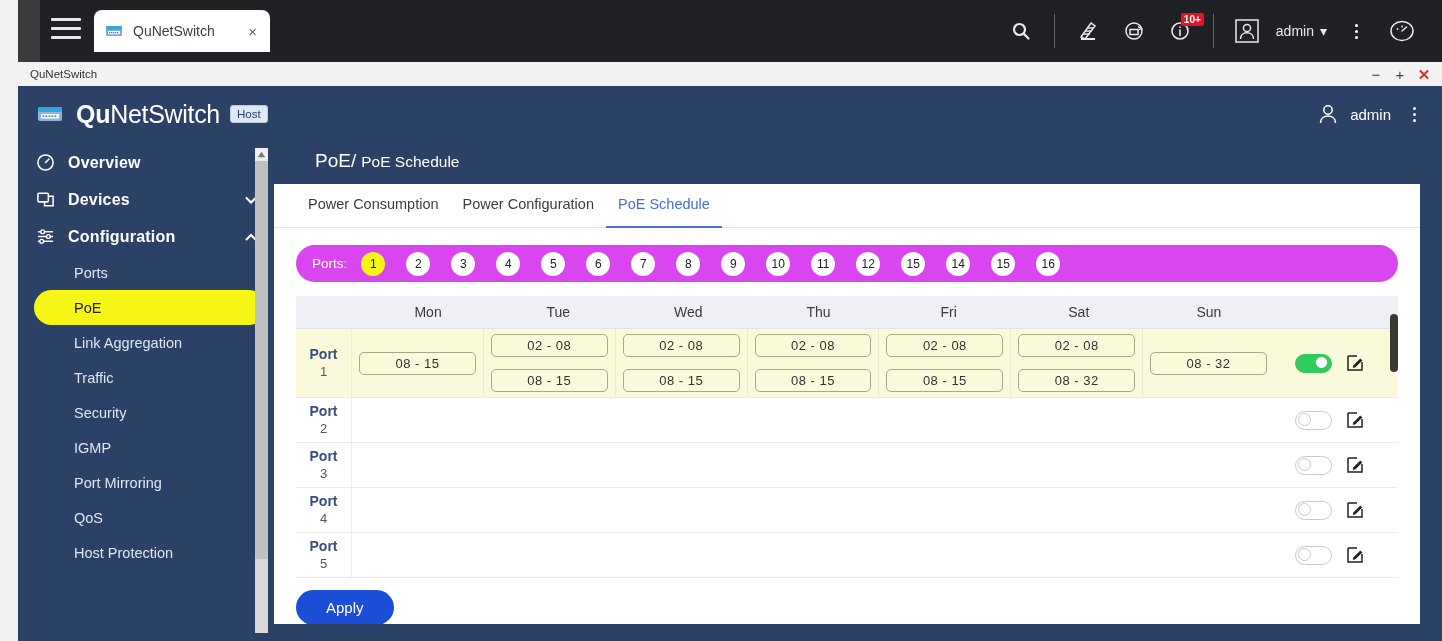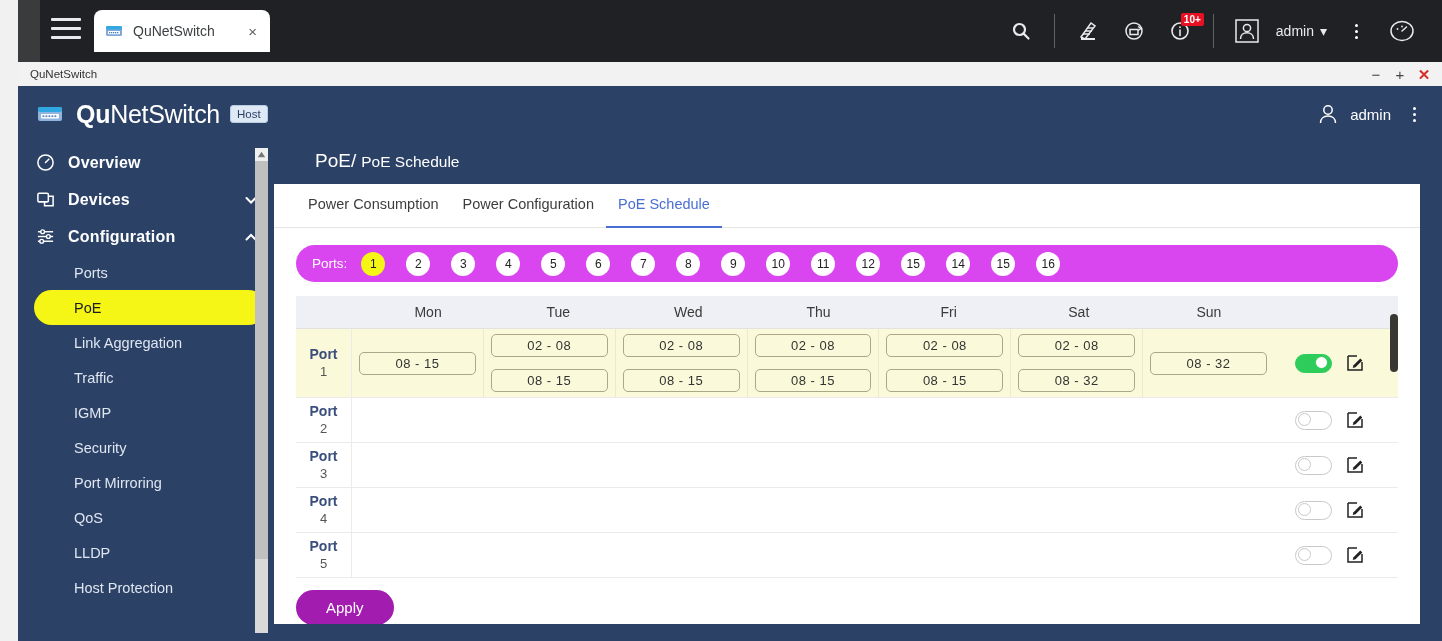--- a/index.html
+++ b/index.html
@@ -264,21 +264,21 @@
   .tbl-sb {
     position: absolute; right: 22px; top: 32px;
     width: 8px; height: 252px; background: transparent;
   }
   .tbl-sb-thumb {
     width: 8px; height: 58px; border-radius: 4px; background: #3a3832;
   }
 
   .apply-wrap { padding: 12px 22px 0 22px; }
   .apply-btn {
-    background: #a21caf; color: #fff; font-size: 15px;
+    background: #1d4ed8; color: #fff; font-size: 15px;
     border: none; border-radius: 20px; padding: 9px 30px;
     cursor: pointer; font-family: "Liberation Sans", sans-serif;
   }
 </style>
 </head>
 <body>
 
 <div id="root">
 
   <div class="desktop-left-rail"></div>
@@ -475,33 +475,30 @@
           <div class="nav-sub active">
             <span>PoE</span>
             </div>
           <div class="nav-sub">
             <span>Link Aggregation</span>
             </div>
           <div class="nav-sub">
             <span>Traffic</span>
             </div>
           <div class="nav-sub">
+            <span>Security</span>
+            </div>
+          <div class="nav-sub">
             <span>IGMP</span>
-            </div>
-          <div class="nav-sub">
-            <span>Security</span>
             </div>
           <div class="nav-sub">
             <span>Port Mirroring</span>
             </div>
           <div class="nav-sub">
             <span>QoS</span>
-            </div>
-          <div class="nav-sub">
-            <span>LLDP</span>
             </div>
           <div class="nav-sub">
             <span>Host Protection</span>
             </div>
         </div>
 
         <div class="side-sb">
           <div class="side-sb-arrow">
             <svg width="9" height="7" viewBox="0 0 9 7">
                 <polygon points="4.5,0.8 8.2,6.2 0.8,6.2" fill="#777"></polygon>

